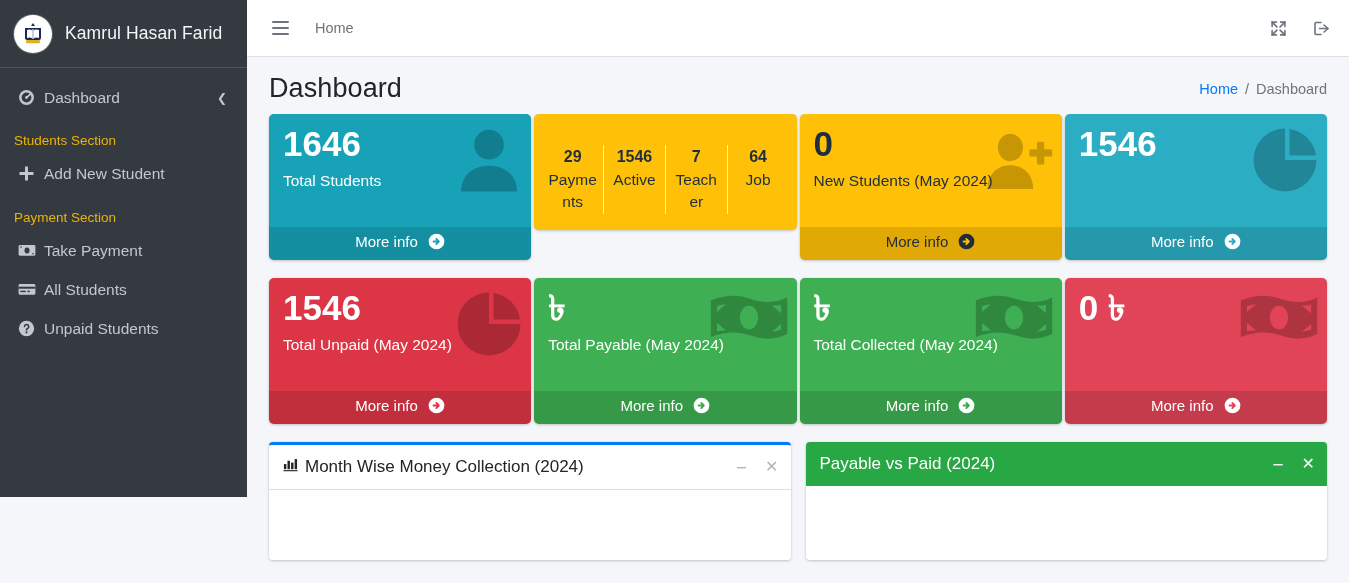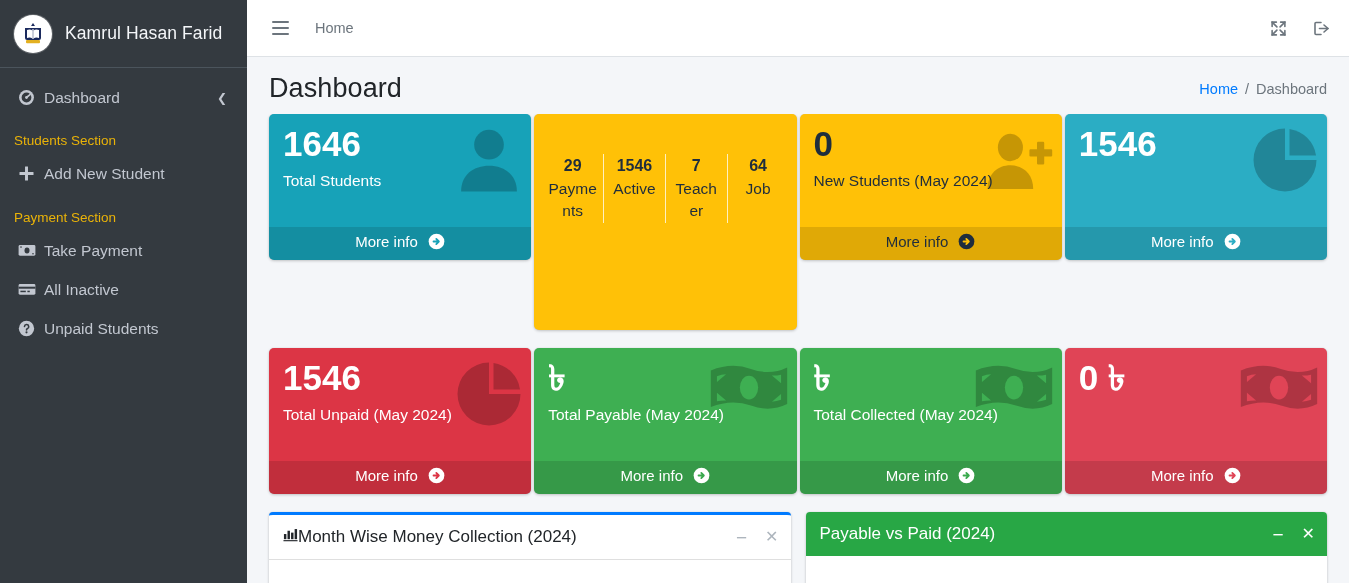--- a/index.html
+++ b/index.html
@@ -7,21 +7,21 @@
   html, body {
     width: 1349px; height: 583px;
     overflow: hidden;
     font-family: "Liberation Sans", sans-serif;
     background: #f4f6f9;
   }
   .app { display: flex; width: 1349px; height: 583px; }
 
   
   .sidebar {
-    width: 247px; min-width: 247px; height: 583px;
+    width: 247px; min-width: 247px; height: 497px;
     background: #343a40;
     color: #c2c7d0;
     overflow: hidden;
     position: relative;
   }
   .brand {
     height: 68px;
     display: flex; align-items: center;
     padding: 0 14px;
     border-bottom: 1px solid #4b545c;
@@ -156,23 +156,23 @@
   .bg-warning{ background: #ffc107; color: #1f2d3d; }
   .bg-danger { background: #dc3545; }
   .bg-danger2{ background: #e04456; }
   .bg-success{ background: #3eaf52; }
 
   
   .card-warning {
     background: #ffc107;
     border-radius: 5px;
     box-shadow: 0 0 1px rgba(0,0,0,.125), 0 1px 3px rgba(0,0,0,.2);
-    height: 216px;
+    height: 116px;
     display: flex; align-items: flex-start;
-    padding: 40px 8px 0 8px;
+    padding: 31px 8px 0 8px;
     color: #1f2d3d;
   }
   .desc-row { display: flex; width: 100%; }
   .desc-block {
     flex: 1 1 0; min-width: 0;
     text-align: center;
     padding: 0 6px;
     border-right: 1px solid rgba(255,255,255,.75);
   }
   .desc-block:last-child { border-right: 0; }
@@ -189,21 +189,21 @@
     overflow: hidden;
     height: 118px;
   }
   .panel.outline-primary { border-top: 3px solid #007bff; }
   .panel-head {
     display: flex; align-items: center;
     padding: 12px 12px 12px 14px;
     border-bottom: 1px solid rgba(0,0,0,.125);
   }
   .panel.filled .panel-head { border-bottom: 0; }
-  .panel-title { font-size: 17px; color: #212529; display: flex; align-items: center; }
+  .panel-title { font-size: 17px; color: #212529; display: flex; align-items: center; gap: 7px; }
   .panel.filled { }
   .panel.filled .panel-head { background: #28a745; }
   .panel.filled .panel-title { color: #fff; }
   .panel-tools { margin-left: auto; display: flex; align-items: center; gap: 18px; }
   .tool-btn { cursor: pointer; color: #adb5bd; font-size: 16px; line-height: 1; display: flex; align-items: center; }
   .panel.filled .tool-btn { color: #fff; }
   .tool-minimize { font-size: 19px; }
   .panel-body { padding: 10px 12px; height: 100%; background: #fff; }
 </style>
 </head>
@@ -277,21 +277,21 @@
 
       <div class="nav-item">
         <span class="ni-icon">
           <svg width="18" height="17" viewBox="0 0 18 14" fill="#c2c7d0">
             <rect x="0.6" y="1.6" width="16.8" height="10.6" rx="1.4"></rect>
             <rect x="0.6" y="4.2" width="16.8" height="2" fill="#343a40"></rect>
             <rect x="2.4" y="8.2" width="5.4" height="1.5" fill="#343a40"></rect>
             <rect x="9.4" y="8.2" width="2.4" height="1.5" fill="#343a40"></rect>
           </svg>
         </span>
-        <span class="ni-label">All Inactive</span>
+        <span class="ni-label">All Students</span>
       </div>
 
       <div class="nav-item">
         <span class="ni-icon">
           <svg width="17" height="17" viewBox="0 0 16 16" fill="#c2c7d0">
             <circle cx="8" cy="8" r="7.2"></circle>
             <path d="M6.1 6.1 a2 2 0 1 1 2.6 2.1 c-.5 .25 -.7 .6 -.7 1.15" stroke="#343a40" stroke-width="1.5" fill="none" stroke-linecap="round"></path>
             <circle cx="8" cy="11.6" r="1" fill="#343a40"></circle>
           </svg>
         </span>

